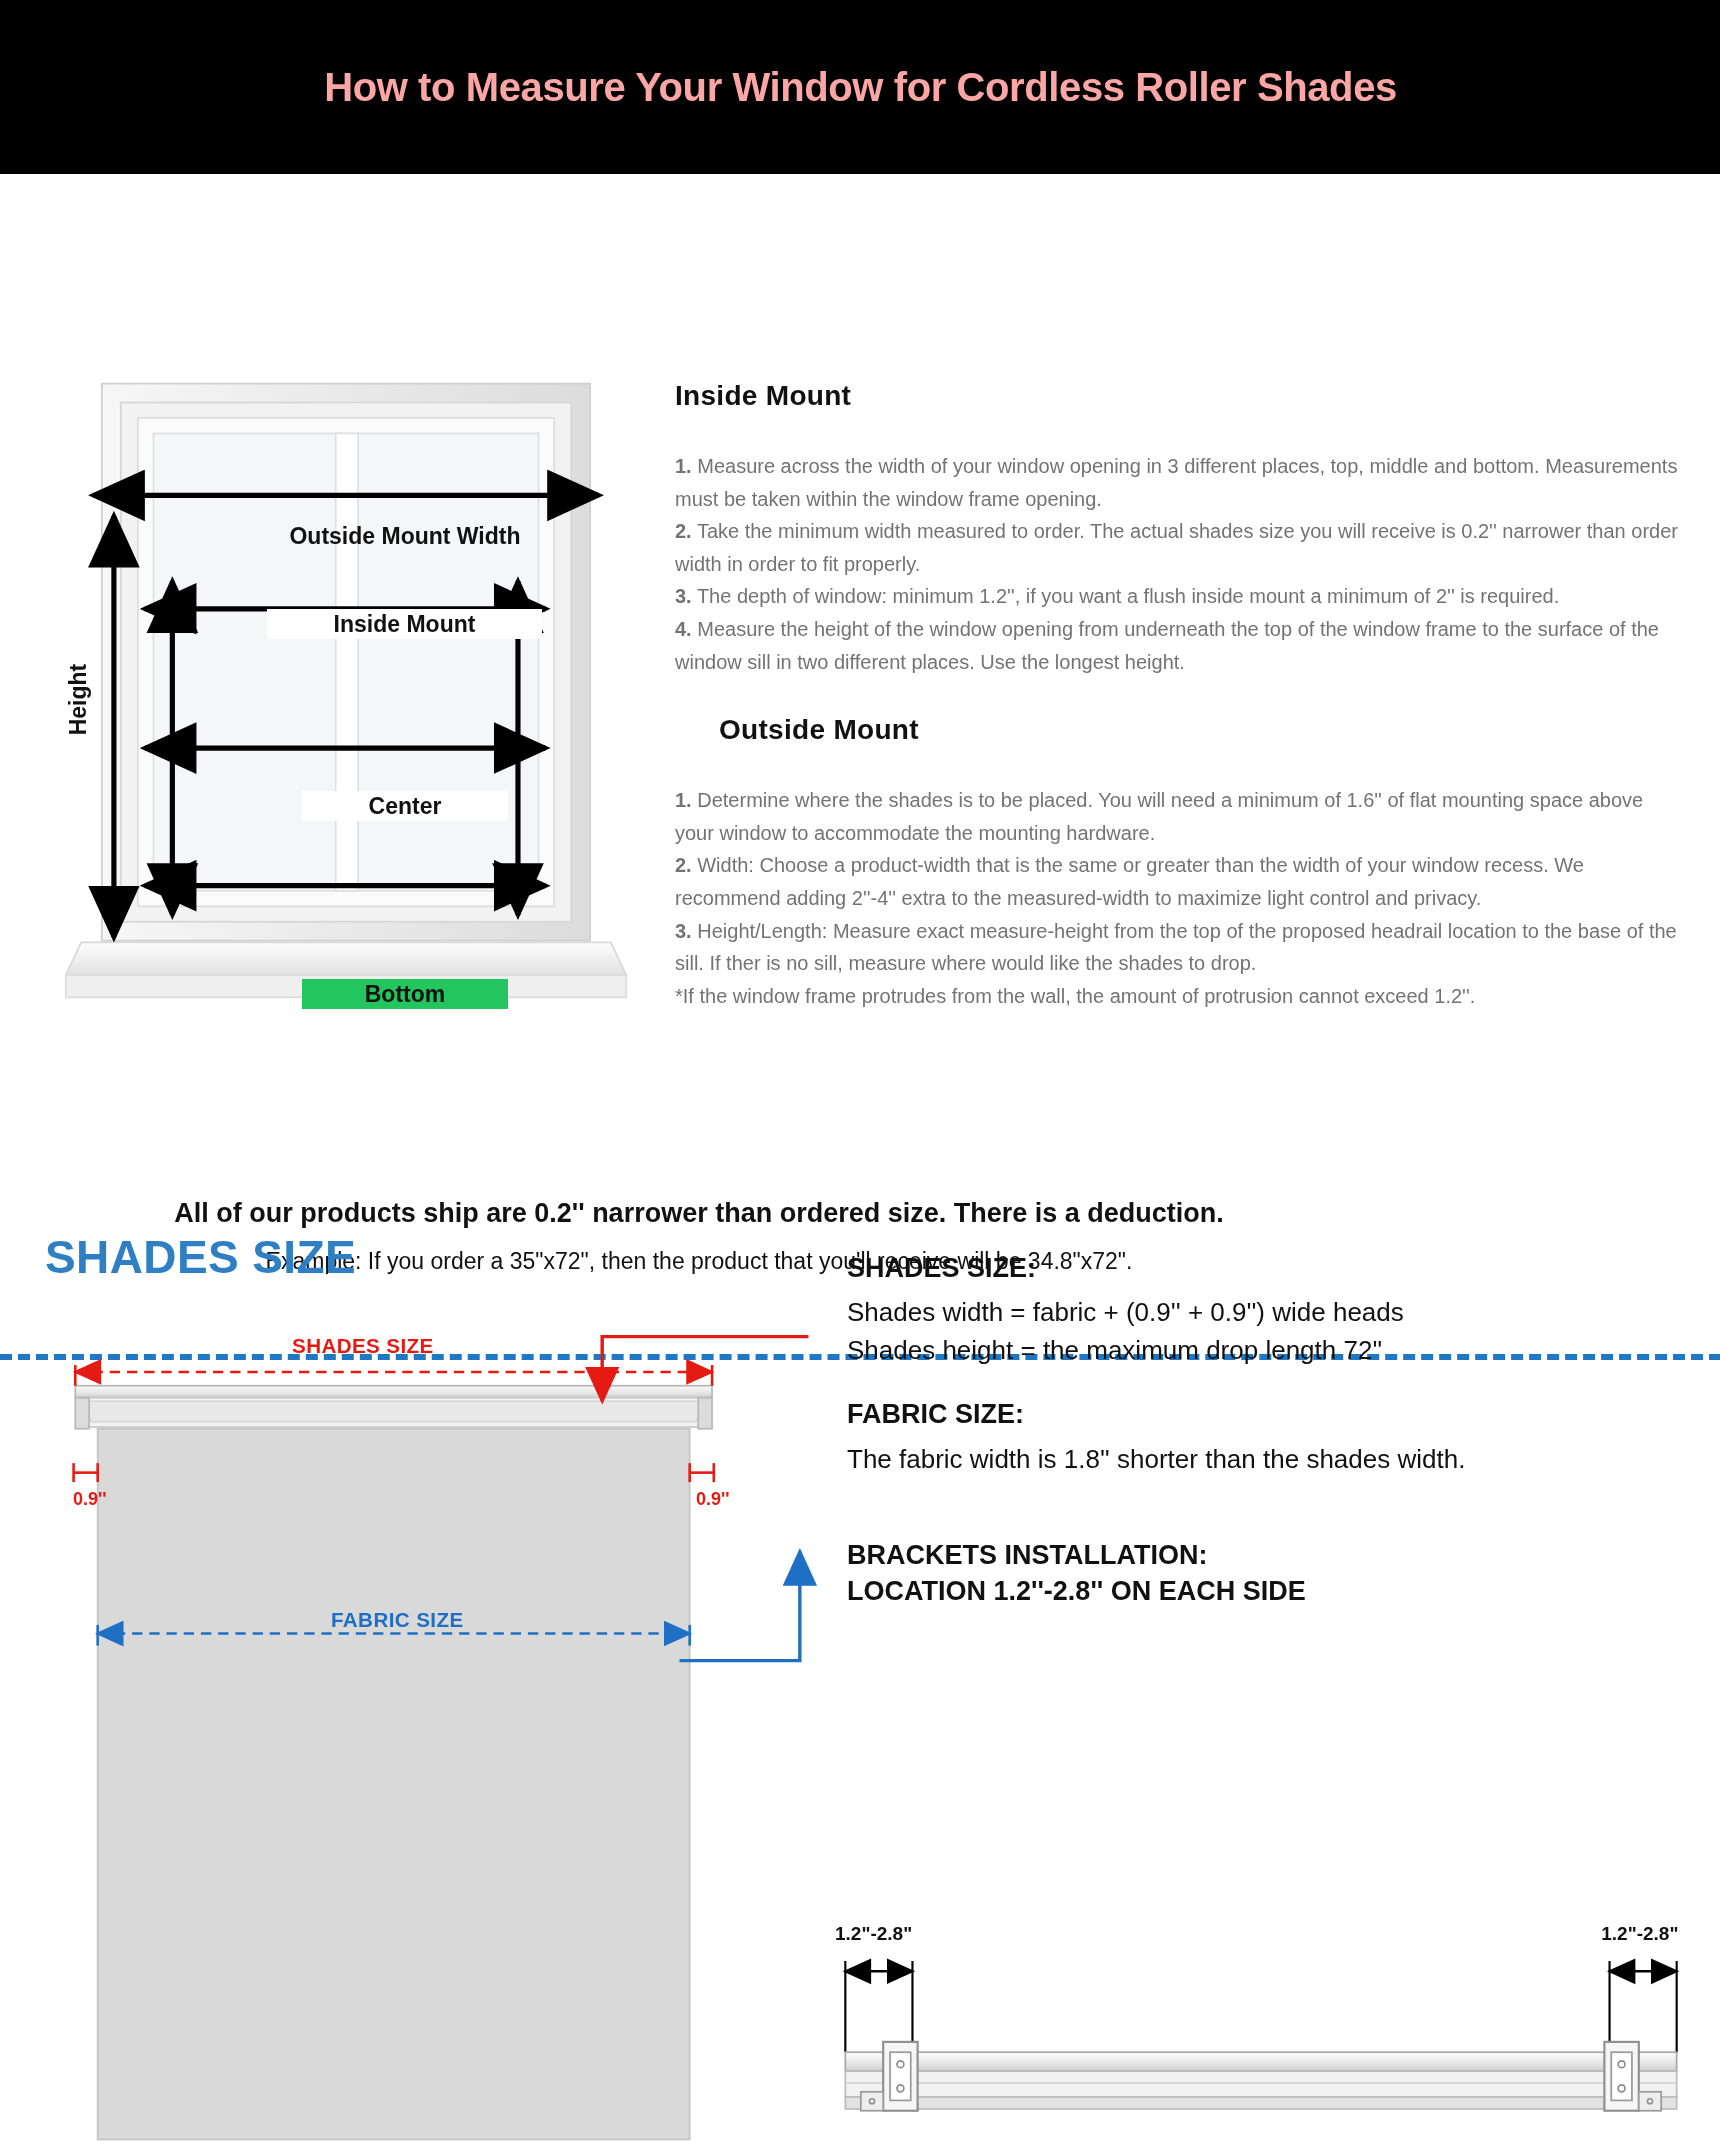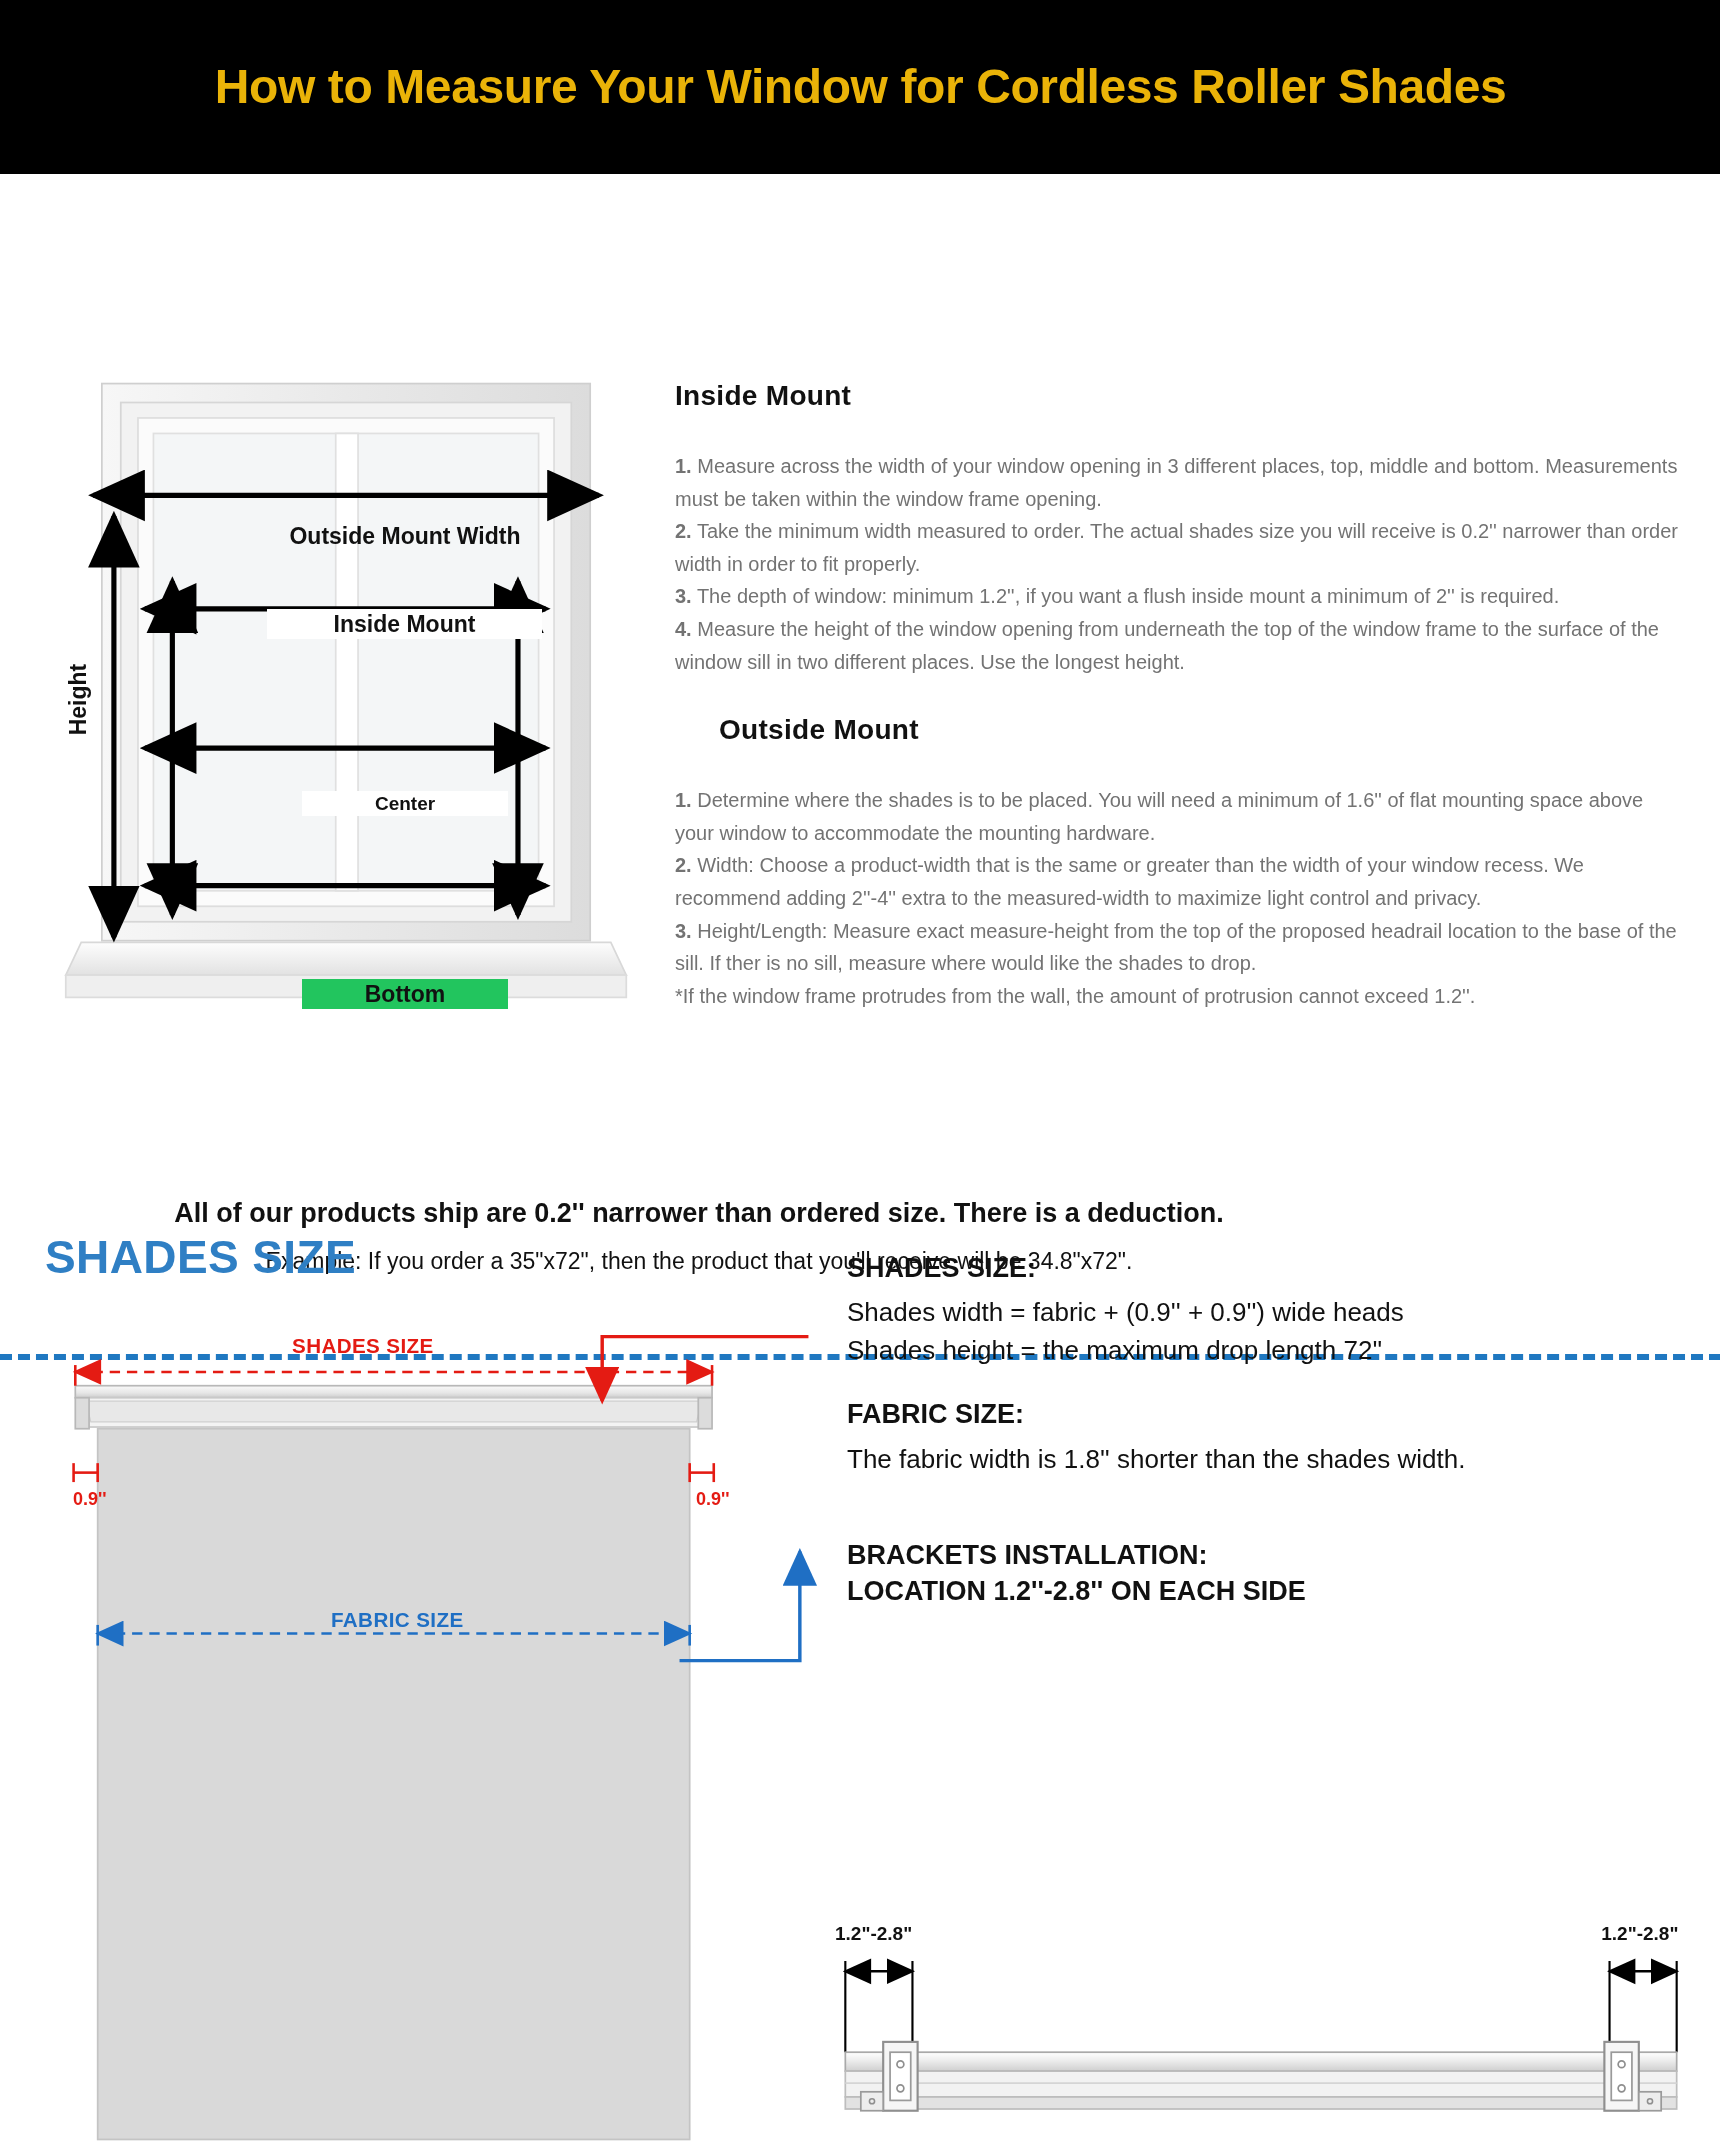--- a/index.html
+++ b/index.html
@@ -17,22 +17,22 @@
   
   .header-bar {
     width: 1721px;
     height: 174px;
     background: #000000;
     display: flex;
     align-items: center;
     justify-content: center;
   }
   .header-title {
-    color: #eab308;
-    font-size: 48px;
+    color: #fca5a5;
+    font-size: 40px;
     font-weight: bold;
     letter-spacing: -0.4px;
     text-align: right;
     line-height: 1.1;
   }
 
   
   .top-section {
     position: relative;
     width: 1721px;
@@ -75,21 +75,21 @@
     font-weight: bold;
     background: #ffffff;
     padding: 1.7px 6.9px;
   }
   .lbl-center {
     position: absolute;
     left: 250px;
     top: 552px;
     width: 206px;
     text-align: center;
-    font-size: 19px;
+    font-size: 23px;
     font-weight: bold;
     background: #ffffff;
     padding: 1.7px 6.9px;
   }
   .lbl-bottom {
     position: absolute;
     left: 250px;
     top: 740px;
     width: 206px;
     text-align: center;

